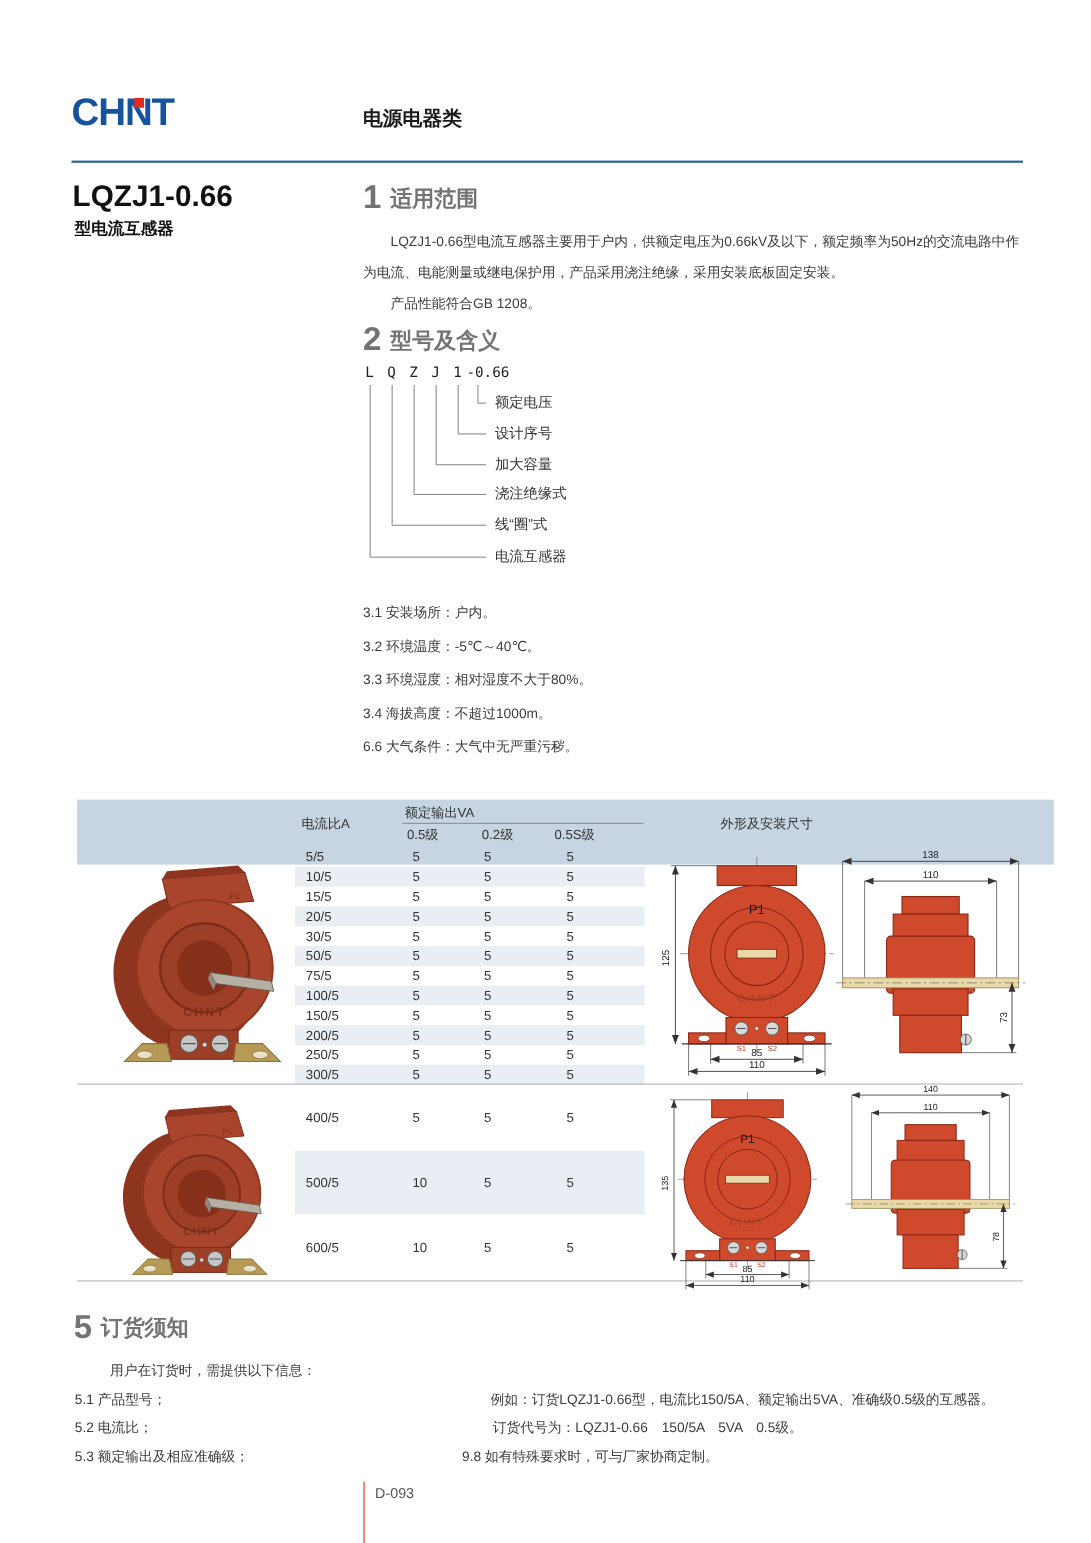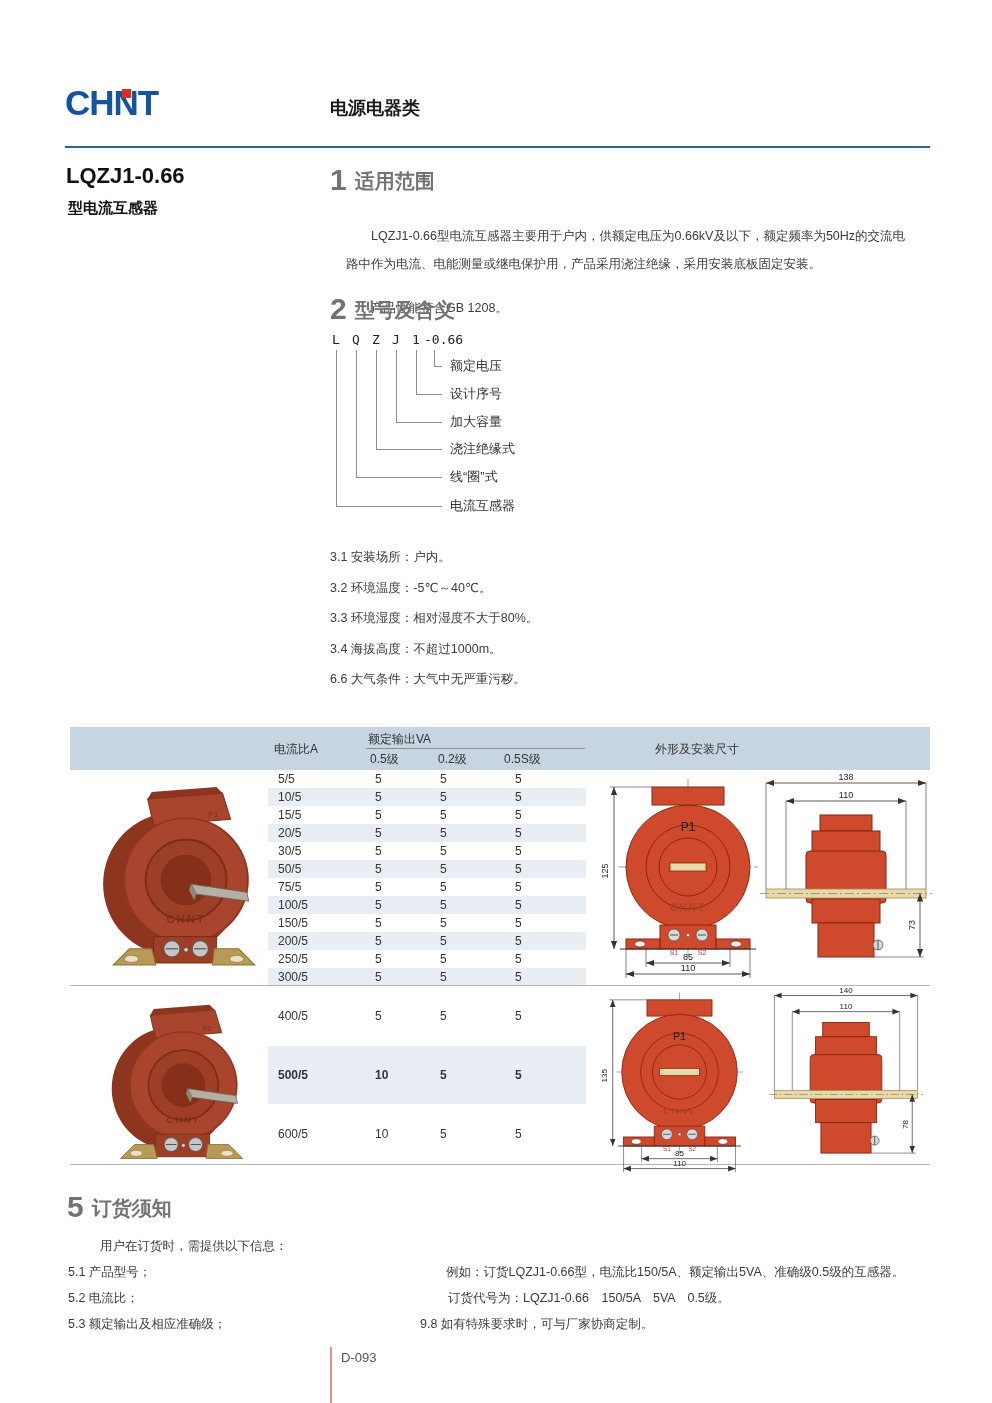--- a/index.html
+++ b/index.html
@@ -9,52 +9,52 @@
     font-family:"Liberation Sans","DejaVu Sans",sans-serif;color:#3b3b3b;
   }
   .abs{position:absolute;}
   
   .logo{position:absolute;left:65px;top:86px;font-weight:900;font-size:35px;
         color:#15539e;letter-spacing:-1px;line-height:34px;}
   .logo-dot{position:absolute;left:57px;top:3px;width:9px;height:9px;background:#e02a1e;}
   .category{position:absolute;left:330px;top:96px;font-size:18px;font-weight:700;color:#1a1a1a;}
   .top-rule{position:absolute;left:65px;top:146px;width:865px;height:2px;background:#2b6396;}
   
-  .model-title{position:absolute;left:66px;top:163px;font-size:22px;font-weight:800;color:#111;}
+  .model-title{position:absolute;left:66px;top:163px;font-size:27px;font-weight:800;color:#111;}
   .model-sub{position:absolute;left:68px;top:199px;font-size:15px;font-weight:700;color:#111;}
   
   .sec{position:absolute;color:#737373;white-space:nowrap;}
   .sec-num{font-size:30px;font-weight:600;vertical-align:-2px;}
   .sec-title{font-size:20px;font-weight:600;margin-left:8px;}
   
   .body-txt{font-size:12.5px;line-height:28px;color:#3b3b3b;}
-  .indent{text-indent:2em;margin:16px;}
+  .indent{text-indent:2em;margin:0;}
   
   .diagram{position:absolute;left:330px;top:332px;width:420px;height:195px;}
   .dletter{position:absolute;top:0;font-family:"DejaVu Sans Mono","Liberation Mono",monospace;
            font-size:13px;color:#222;}
   .vline{position:absolute;width:1px;background:#8c8c8c;}
   .hline{position:absolute;height:1px;background:#8c8c8c;}
   .dlabel{position:absolute;left:120px;font-size:13px;color:#333;white-space:nowrap;}
   
   .cond-item{font-size:12.5px;color:#3b3b3b;margin-bottom:13.5px;white-space:nowrap;}
   
   .spec-table{position:absolute;left:70px;top:727px;width:860px;height:438px;}
-  .band{position:absolute;left:0;top:0;width:860px;height:43px;background:#c7d4e1;}
+  .band{position:absolute;left:0;top:0;width:860px;height:59px;background:#c7d4e1;padding-left:28px;}
   .band span{position:absolute;font-size:12px;color:#333;white-space:nowrap;}
   .band-underline{position:absolute;left:296px;top:21px;width:219px;height:1px;background:#8f8f8f;}
   .rows-g1{position:absolute;left:198px;top:43px;width:318px;}
   .t-row{display:grid;grid-template-columns:102px 65px 75px 76px;height:18px;
          line-height:18px;font-size:12px;color:#333;}
   .t-row.alt{background:#e9eef4;}
   .t-row .c0{padding-left:10px;}
   .t-row .c1,.t-row .c2,.t-row .c3{padding-left:5px;}
   .rows-g2{position:absolute;left:198px;top:259px;width:318px;}
   .t-row.tall1{height:60px;line-height:60px;}
-  .t-row.tall2{height:58px;line-height:58px;font-weight:bold;}
+  .t-row.tall2{height:58px;line-height:58px;}
   .t-row.tall3{height:78px;line-height:61px;}
   .sep-line{position:absolute;left:0;top:258px;width:860px;height:1px;background:#b5b5b5;}
   .bot-line{position:absolute;left:0;top:437px;width:860px;height:1px;background:#b5b5b5;}
   .photo,.draw{position:absolute;}
   
   .red{fill:#cf4a2c;stroke:#8a2413;stroke-width:1;}
   .ring{fill:none;stroke:#8a2413;stroke-width:1;}
   .cl{stroke:#777;stroke-width:0.7;stroke-dasharray:9 3 2 3;fill:none;}
   .dl{stroke:#333;stroke-width:0.8;}
   .ext{stroke:#333;stroke-width:0.6;}

